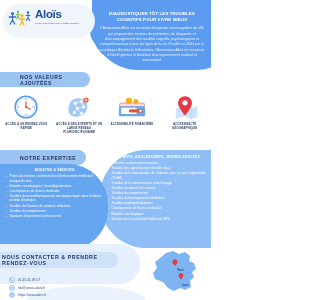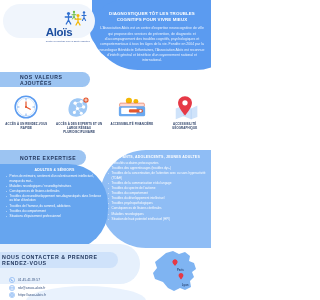--- a/index.html
+++ b/index.html
@@ -66,23 +66,22 @@
     left: 3px; top: 4px;
     width: 92px; height: 34px;
     background: #f0f5fc;
     border-radius: 17px;
   }
   .logo-wrap {
     position: absolute;
     left: 8px; top: 9px;
     width: 82px; height: 25px;
     display: flex;
-    align-items: flex-end;
+    align-items: flex-start;
     z-index: 5;
-    flex-direction: column;
   }
   .logo-mark { width: 26px; height: 18px; flex: none; }
   .logo-text-col { margin-left: 1px; }
   .logo-word {
     font-size: 11.5px; font-weight: bold;
     color: #1d4fa0; letter-spacing: -0.3px;
     line-height: 1;
   }
   .logo-tag {
     font-size: 2.3px; color: #33559b;

